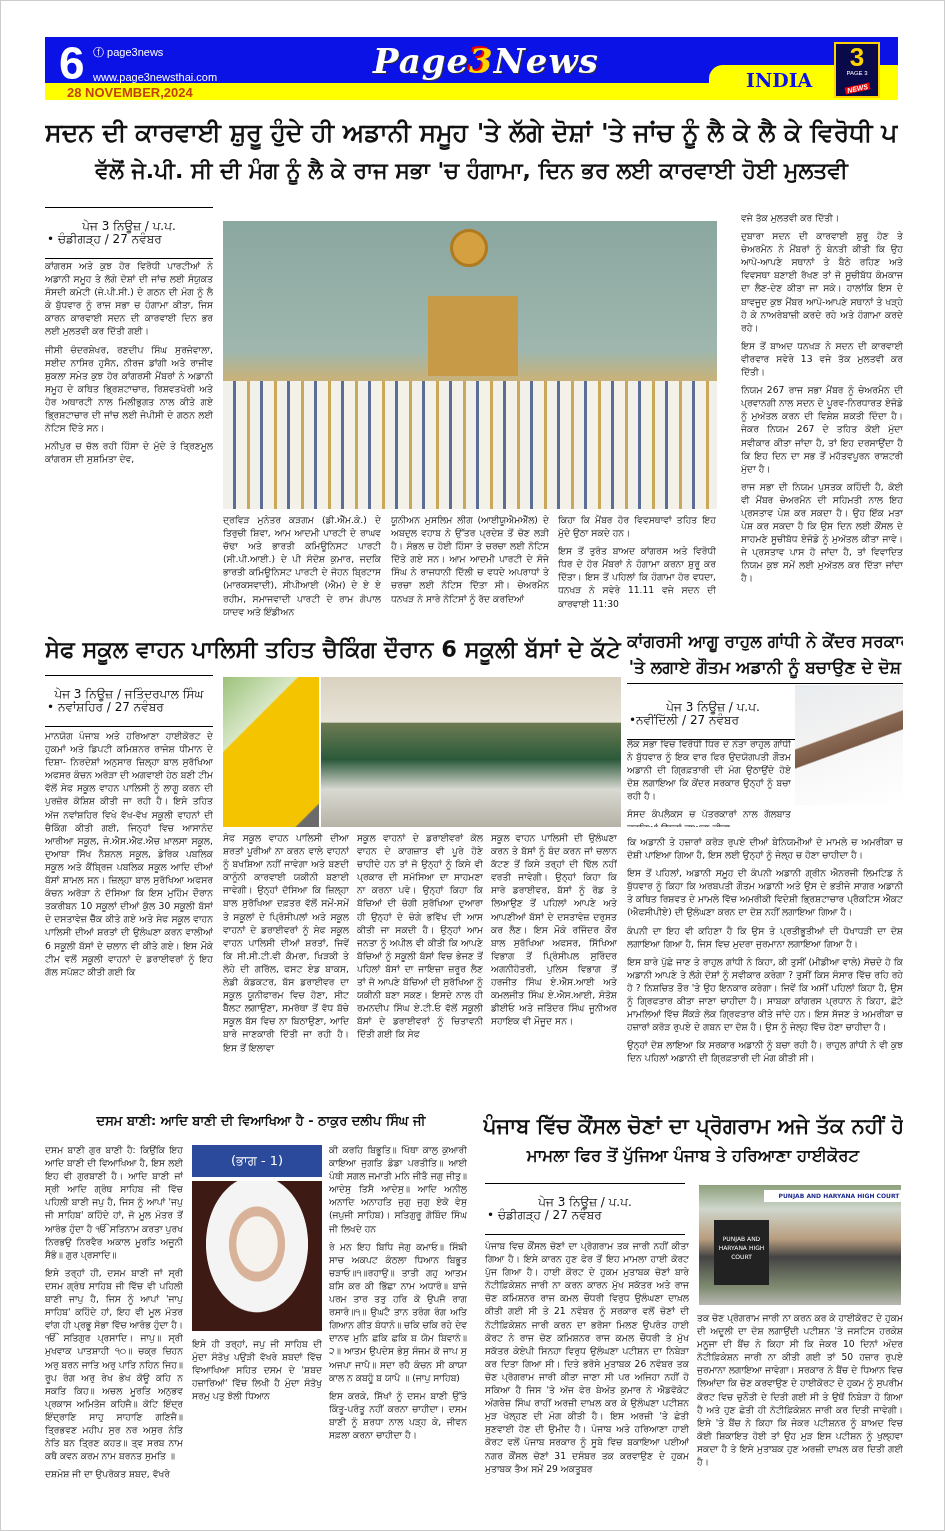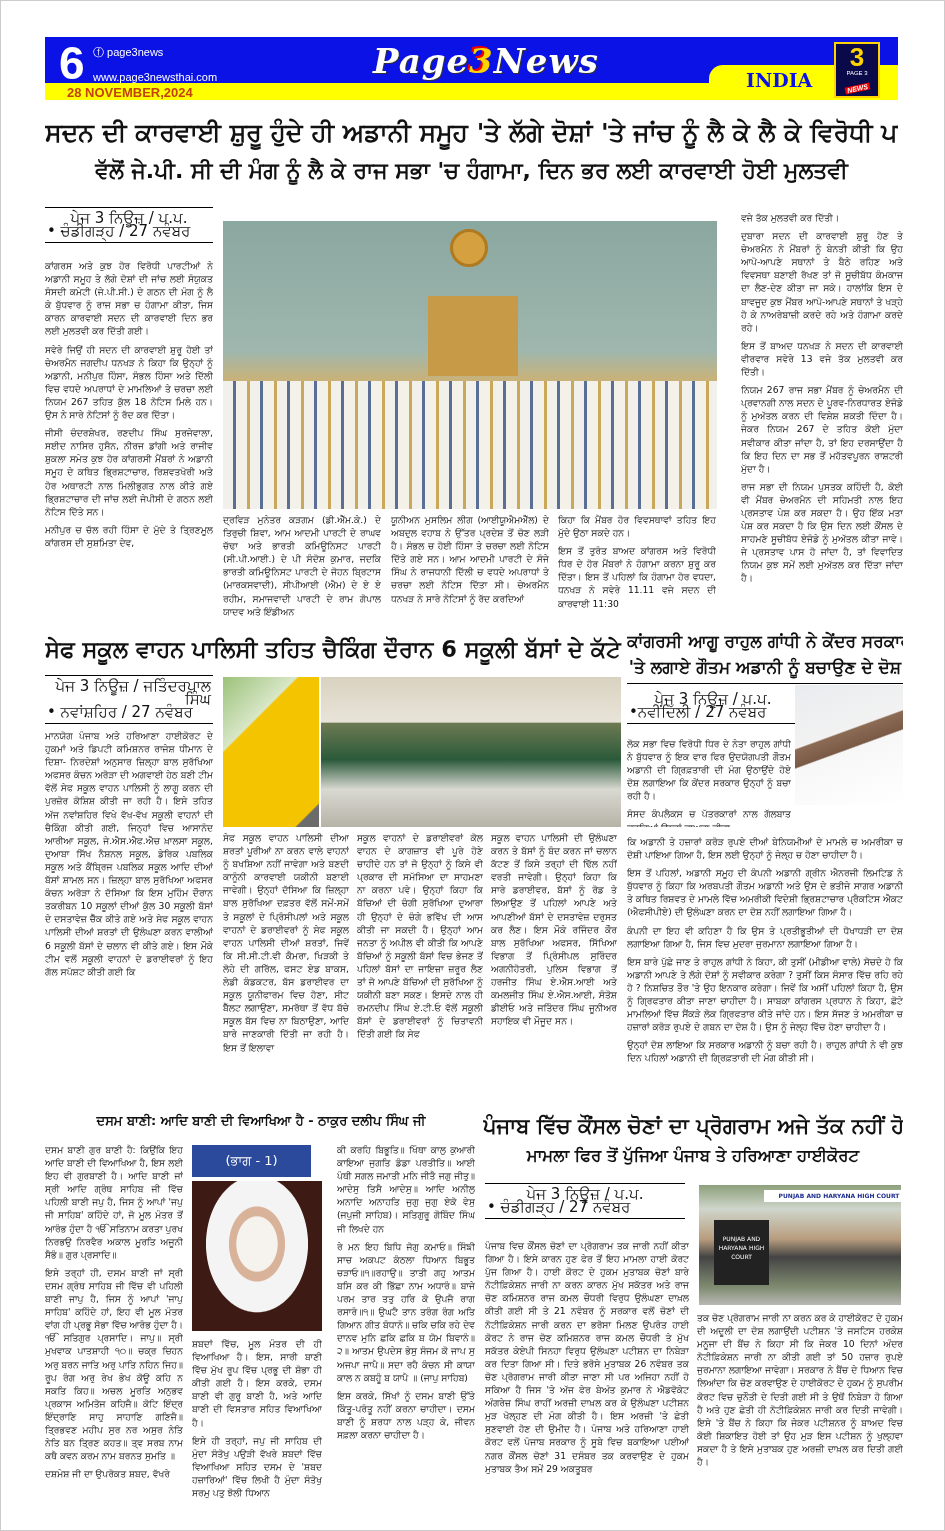--- a/index.html
+++ b/index.html
@@ -14,21 +14,21 @@
 .pg-url{position:absolute;left:92px;top:70px;color:#fff;font:11px "Liberation Sans",sans-serif}
 .pg-date{position:absolute;left:66px;top:84px;color:#c2410c;font:bold 13px "Liberation Sans",sans-serif}
 .logo{position:absolute;left:372px;top:40px;color:#fff;font:italic bold 34px "DejaVu Serif",serif;letter-spacing:1px;text-shadow:1px 1px 0 #333}
 .logo .three{color:#ffd400;text-shadow:-2px -2px 0 #e00}
 .india{position:absolute;left:745px;top:68px;color:#0a12e6;font:bold 19px "DejaVu Serif",serif}
 .badge{position:absolute;left:833px;top:41px;width:46px;height:56px;background:#0a0a4a;border:2px solid #ffd400;text-align:center;color:#ffd400}
 .badge .b3{font:bold 26px "Liberation Sans",sans-serif;line-height:26px}
 .badge .bp{font:6px "Liberation Sans",sans-serif;color:#fff}
 .badge .bn{font:bold italic 7px "Liberation Sans",sans-serif;color:#fff;background:#e00;display:inline-block;padding:0 2px;transform:rotate(-12deg)}
 .headline{position:absolute;font-family:"DejaVu Sans",sans-serif;font-weight:bold;color:#111;text-align:center;white-space:nowrap;overflow:hidden}
-.byline{position:absolute;font-size:15px;line-height:13px;border-top:1px solid #000;border-bottom:1px solid #000;padding:4px 2px}
+.byline{position:absolute;font-size:12px;line-height:13px;border-top:1px solid #000;border-bottom:1px solid #000;padding:12px 2px}
 .byline .l1{text-align:center;display:block}
 .col{position:absolute;font-size:9.2px;line-height:13.1px;text-align:justify;overflow:hidden;color:#111}
 .col p{margin-bottom:5px}
 .img{position:absolute;overflow:hidden}
 .parl{background:linear-gradient(180deg,#8aa7a0 0%,#9fb7ae 45%,#c8b27a 55%,#d9d1bc 70%,#e8e2d6 100%)}
 .parl .emblem{position:absolute;left:227px;top:8px;width:38px;height:38px;border-radius:50%;background:#d4a040;border:3px solid #b07a20}
 .parl .dais{position:absolute;left:205px;top:75px;width:90px;height:80px;background:#c79a48}
 .parl .floor{position:absolute;left:0;top:160px;width:100%;height:130px;background:repeating-linear-gradient(90deg,#f2f0ea 0 10px,#5b6f96 10px 13px,#f4f1e8 13px 24px,#c9a85a 24px 27px)}
 .bus{background:linear-gradient(135deg,#9cc27a 0%,#d8e7c7 30%,#f5c400 31%,#f5c400 90%,#6b6b6b 91%)}
 .group{background:linear-gradient(180deg,#d9d2c0 0%,#e8e4d8 30%,#6c7a52 31%,#2b5a3a 55%,#d9d9d2 75%,#b6b2a6 100%)}
@@ -62,21 +62,20 @@
 
   <div class="headline" style="left:44px;top:114px;width:853px;font-size:25px;line-height:36px">ਸਦਨ ਦੀ ਕਾਰਵਾਈ ਸ਼ੁਰੂ ਹੁੰਦੇ ਹੀ ਅਡਾਨੀ ਸਮੂਹ 'ਤੇ ਲੱਗੇ ਦੋਸ਼ਾਂ 'ਤੇ ਜਾਂਚ ਨੂੰ ਲੈ ਕੇ ਲੈ ਕੇ ਵਿਰੋਧੀ ਪਾਰਟੀਆਂ</div>
   <div class="headline" style="left:44px;top:152px;width:853px;font-size:22px;line-height:36px">ਵੱਲੋਂ ਜੇ.ਪੀ. ਸੀ ਦੀ ਮੰਗ ਨੂੰ ਲੈ ਕੇ ਰਾਜ ਸਭਾ 'ਚ ਹੰਗਾਮਾ, ਦਿਨ ਭਰ ਲਈ ਕਾਰਵਾਈ ਹੋਈ ਮੁਲਤਵੀ</div>
 
   <div class="byline" style="left:44px;top:206px;width:168px">
     <span class="l1">ਪੇਜ 3 ਨਿਊਜ਼ / ਪ.ਪ.</span>
     <span>• ਚੰਡੀਗੜ੍ਹ / 27 ਨਵੰਬਰ</span>
   </div>
   <div class="col" style="left:44px;top:258px;width:168px;height:360px">
     <p>ਕਾਂਗਰਸ ਅਤੇ ਕੁਝ ਹੋਰ ਵਿਰੋਧੀ ਪਾਰਟੀਆਂ ਨੇ ਅਡਾਨੀ ਸਮੂਹ ਤੇ ਲੱਗੇ ਦੋਸ਼ਾਂ ਦੀ ਜਾਂਚ ਲਈ ਸੰਯੁਕਤ ਸੰਸਦੀ ਕਮੇਟੀ (ਜੇ.ਪੀ.ਸੀ.) ਦੇ ਗਠਨ ਦੀ ਮੰਗ ਨੂੰ ਲੈ ਕੇ ਬੁੱਧਵਾਰ ਨੂੰ ਰਾਜ ਸਭਾ ਚ ਹੰਗਾਮਾ ਕੀਤਾ, ਜਿਸ ਕਾਰਨ ਕਾਰਵਾਈ ਸਦਨ ਦੀ ਕਾਰਵਾਈ ਦਿਨ ਭਰ ਲਈ ਮੁਲਤਵੀ ਕਰ ਦਿੱਤੀ ਗਈ।</p>
-    <p>ਸਵੇਰੇ ਜਿਉਂ ਹੀ ਸਦਨ ਦੀ ਕਾਰਵਾਈ ਸ਼ੁਰੂ ਹੋਈ ਤਾਂ ਚੇਅਰਮੈਨ ਜਗਦੀਪ ਧਨਖੜ ਨੇ ਕਿਹਾ ਕਿ ਉਨ੍ਹਾਂ ਨੂੰ ਅਡਾਨੀ, ਮਨੀਪੁਰ ਹਿੰਸਾ, ਸੰਭਲ ਹਿੰਸਾ ਅਤੇ ਦਿੱਲੀ ਵਿਚ ਵਧਦੇ ਅਪਰਾਧਾਂ ਦੇ ਮਾਮਲਿਆਂ ਤੇ ਚਰਚਾ ਲਈ ਨਿਯਮ 267 ਤਹਿਤ ਕੁੱਲ 18 ਨੋਟਿਸ ਮਿਲੇ ਹਨ। ਉਸ ਨੇ ਸਾਰੇ ਨੋਟਿਸਾਂ ਨੂੰ ਰੱਦ ਕਰ ਦਿੱਤਾ।</p>
     <p>ਜੀਸੀ ਚੰਦਰਸ਼ੇਖਰ, ਰਣਦੀਪ ਸਿੰਘ ਸੁਰਜੇਵਾਲਾ, ਸਈਦ ਨਾਸਿਰ ਹੁਸੈਨ, ਨੀਰਜ ਡਾਂਗੀ ਅਤੇ ਰਾਜੀਵ ਸ਼ੁਕਲਾ ਸਮੇਤ ਕੁਝ ਹੋਰ ਕਾਂਗਰਸੀ ਮੈਂਬਰਾਂ ਨੇ ਅਡਾਨੀ ਸਮੂਹ ਦੇ ਕਥਿਤ ਭ੍ਰਿਸ਼ਟਾਚਾਰ, ਰਿਸ਼ਵਤਖੋਰੀ ਅਤੇ ਹੋਰ ਅਥਾਰਟੀ ਨਾਲ ਮਿਲੀਭੁਗਤ ਨਾਲ ਕੀਤੇ ਗਏ ਭ੍ਰਿਸ਼ਟਾਚਾਰ ਦੀ ਜਾਂਚ ਲਈ ਜੇਪੀਸੀ ਦੇ ਗਠਨ ਲਈ ਨੋਟਿਸ ਦਿੱਤੇ ਸਨ।</p>
     <p>ਮਨੀਪੁਰ ਚ ਚੱਲ ਰਹੀ ਹਿੰਸਾ ਦੇ ਮੁੱਦੇ ਤੇ ਤ੍ਰਿਣਮੂਲ ਕਾਂਗਰਸ ਦੀ ਸੁਸ਼ਮਿਤਾ ਦੇਵ,</p>
   </div>
 
   <div class="img parl" style="left:222px;top:220px;width:494px;height:288px">
     <div class="emblem"></div>
     <div class="dais"></div>
     <div class="floor"></div>
   </div>
 
@@ -93,21 +92,21 @@
   <div class="col" style="left:740px;top:210px;width:162px;height:412px">
     <p>ਵਜੇ ਤੱਕ ਮੁਲਤਵੀ ਕਰ ਦਿੱਤੀ।</p>
     <p>ਦੁਬਾਰਾ ਸਦਨ ਦੀ ਕਾਰਵਾਈ ਸ਼ੁਰੂ ਹੋਣ ਤੇ ਚੇਅਰਮੈਨ ਨੇ ਮੈਂਬਰਾਂ ਨੂੰ ਬੇਨਤੀ ਕੀਤੀ ਕਿ ਉਹ ਆਪੋ-ਆਪਣੇ ਸਥਾਨਾਂ ਤੇ ਬੈਠੇ ਰਹਿਣ ਅਤੇ ਵਿਵਸਥਾ ਬਣਾਈ ਰੱਖਣ ਤਾਂ ਜੋ ਸੂਚੀਬੱਧ ਕੰਮਕਾਜ ਦਾ ਲੈਣ-ਦੇਣ ਕੀਤਾ ਜਾ ਸਕੇ। ਹਾਲਾਂਕਿ ਇਸ ਦੇ ਬਾਵਜੂਦ ਕੁਝ ਮੈਂਬਰ ਆਪੋ-ਆਪਣੇ ਸਥਾਨਾਂ ਤੇ ਖੜ੍ਹੇ ਹੋ ਕੇ ਨਾਅਰੇਬਾਜ਼ੀ ਕਰਦੇ ਰਹੇ ਅਤੇ ਹੰਗਾਮਾ ਕਰਦੇ ਰਹੇ।</p>
     <p>ਇਸ ਤੋਂ ਬਾਅਦ ਧਨਖੜ ਨੇ ਸਦਨ ਦੀ ਕਾਰਵਾਈ ਵੀਰਵਾਰ ਸਵੇਰੇ 13 ਵਜੇ ਤੱਕ ਮੁਲਤਵੀ ਕਰ ਦਿੱਤੀ।</p>
     <p>ਨਿਯਮ 267 ਰਾਜ ਸਭਾ ਮੈਂਬਰ ਨੂੰ ਚੇਅਰਮੈਨ ਦੀ ਪ੍ਰਵਾਨਗੀ ਨਾਲ ਸਦਨ ਦੇ ਪੂਰਵ-ਨਿਰਧਾਰਤ ਏਜੰਡੇ ਨੂੰ ਮੁਅੱਤਲ ਕਰਨ ਦੀ ਵਿਸ਼ੇਸ਼ ਸ਼ਕਤੀ ਦਿੰਦਾ ਹੈ। ਜੇਕਰ ਨਿਯਮ 267 ਦੇ ਤਹਿਤ ਕੋਈ ਮੁੱਦਾ ਸਵੀਕਾਰ ਕੀਤਾ ਜਾਂਦਾ ਹੈ, ਤਾਂ ਇਹ ਦਰਸਾਉਂਦਾ ਹੈ ਕਿ ਇਹ ਦਿਨ ਦਾ ਸਭ ਤੋਂ ਮਹੱਤਵਪੂਰਨ ਰਾਸ਼ਟਰੀ ਮੁੱਦਾ ਹੈ।</p>
     <p>ਰਾਜ ਸਭਾ ਦੀ ਨਿਯਮ ਪੁਸਤਕ ਕਹਿੰਦੀ ਹੈ, ਕੋਈ ਵੀ ਮੈਂਬਰ ਚੇਅਰਮੈਨ ਦੀ ਸਹਿਮਤੀ ਨਾਲ ਇਹ ਪ੍ਰਸਤਾਵ ਪੇਸ਼ ਕਰ ਸਕਦਾ ਹੈ। ਉਹ ਇੱਕ ਮਤਾ ਪੇਸ਼ ਕਰ ਸਕਦਾ ਹੈ ਕਿ ਉਸ ਦਿਨ ਲਈ ਕੌਂਸਲ ਦੇ ਸਾਹਮਣੇ ਸੂਚੀਬੱਧ ਏਜੰਡੇ ਨੂੰ ਮੁਅੱਤਲ ਕੀਤਾ ਜਾਵੇ। ਜੇ ਪ੍ਰਸਤਾਵ ਪਾਸ ਹੋ ਜਾਂਦਾ ਹੈ, ਤਾਂ ਵਿਵਾਦਿਤ ਨਿਯਮ ਕੁਝ ਸਮੇਂ ਲਈ ਮੁਅੱਤਲ ਕਰ ਦਿੱਤਾ ਜਾਂਦਾ ਹੈ।</p>
   </div>
 
   <div class="headline" style="left:44px;top:628px;width:580px;font-size:22.5px;line-height:40px;text-align:left">ਸੇਫ ਸਕੂਲ ਵਾਹਨ ਪਾਲਿਸੀ ਤਹਿਤ ਚੈਕਿੰਗ ਦੌਰਾਨ 6 ਸਕੂਲੀ ਬੱਸਾਂ ਦੇ ਕੱਟੇ ਚਲਾਨ</div>
   <div class="byline" style="left:44px;top:674px;width:168px">
-    <span class="l1" style="text-align:right">ਪੇਜ 3 ਨਿਊਜ਼ / ਜਤਿੰਦਰਪਾਲ ਸਿੰਘ</span>
+    <span class="l1" style="text-align:center">ਪੇਜ 3 ਨਿਊਜ਼ / ਜਤਿੰਦਰਪਾਲ ਸਿੰਘ</span>
     <span>• ਨਵਾਂਸ਼ਹਿਰ / 27 ਨਵੰਬਰ</span>
   </div>
   <div class="col" style="left:44px;top:728px;width:168px;height:368px">
     <p>ਮਾਨਯੋਗ ਪੰਜਾਬ ਅਤੇ ਹਰਿਆਣਾ ਹਾਈਕੋਰਟ ਦੇ ਹੁਕਮਾਂ ਅਤੇ ਡਿਪਟੀ ਕਮਿਸ਼ਨਰ ਰਾਜੇਸ਼ ਧੀਮਾਨ ਦੇ ਦਿਸ਼ਾ- ਨਿਰਦੇਸ਼ਾਂ ਅਨੁਸਾਰ ਜ਼ਿਲ੍ਹਾ ਬਾਲ ਸੁਰੱਖਿਆ ਅਫਸਰ ਕੰਚਨ ਅਰੋੜਾ ਦੀ ਅਗਵਾਈ ਹੇਠ ਬਣੀ ਟੀਮ ਵੱਲੋਂ ਸੇਫ ਸਕੂਲ ਵਾਹਨ ਪਾਲਿਸੀ ਨੂੰ ਲਾਗੂ ਕਰਨ ਦੀ ਪੁਰਜ਼ੋਰ ਕੋਸ਼ਿਸ਼ ਕੀਤੀ ਜਾ ਰਹੀ ਹੈ। ਇਸੇ ਤਹਿਤ ਅੱਜ ਨਵਾਂਸ਼ਹਿਰ ਵਿਖੇ ਵੱਖ-ਵੱਖ ਸਕੂਲੀ ਵਾਹਨਾਂ ਦੀ ਚੈਕਿੰਗ ਕੀਤੀ ਗਈ, ਜਿਨ੍ਹਾਂ ਵਿਚ ਆਸਾਨੰਦ ਆਰੀਆ ਸਕੂਲ, ਜੇ.ਐਸ.ਐਫ.ਐਚ ਖ਼ਾਲਸਾ ਸਕੂਲ, ਦੁਆਬਾ ਸਿੱਖ ਨੈਸ਼ਨਲ ਸਕੂਲ, ਡੇਰਿਕ ਪਬਲਿਕ ਸਕੂਲ ਅਤੇ ਕੈਂਬ੍ਰਿਜ ਪਬਲਿਕ ਸਕੂਲ ਆਦਿ ਦੀਆਂ ਬੱਸਾਂ ਸ਼ਾਮਲ ਸਨ। ਜ਼ਿਲ੍ਹਾ ਬਾਲ ਸੁਰੱਖਿਆ ਅਫਸਰ ਕੰਚਨ ਅਰੋੜਾ ਨੇ ਦੱਸਿਆ ਕਿ ਇਸ ਮੁਹਿੰਮ ਦੌਰਾਨ ਤਕਰੀਬਨ 10 ਸਕੂਲਾਂ ਦੀਆਂ ਕੁੱਲ 30 ਸਕੂਲੀ ਬੱਸਾਂ ਦੇ ਦਸਤਾਵੇਜ਼ ਚੈੱਕ ਕੀਤੇ ਗਏ ਅਤੇ ਸੇਫ ਸਕੂਲ ਵਾਹਨ ਪਾਲਿਸੀ ਦੀਆਂ ਸ਼ਰਤਾਂ ਦੀ ਉਲੰਘਣਾ ਕਰਨ ਵਾਲੀਆਂ 6 ਸਕੂਲੀ ਬੱਸਾਂ ਦੇ ਚਲਾਨ ਵੀ ਕੀਤੇ ਗਏ। ਇਸ ਮੌਕੇ ਟੀਮ ਵਲੋਂ ਸਕੂਲੀ ਵਾਹਨਾਂ ਦੇ ਡਰਾਈਵਰਾਂ ਨੂੰ ਇਹ ਗੱਲ ਸਪੱਸ਼ਟ ਕੀਤੀ ਗਈ ਕਿ</p>
   </div>
   <div class="img bus" style="left:222px;top:676px;width:96px;height:150px"></div>
   <div class="img group" style="left:320px;top:676px;width:300px;height:150px"></div>
   <div class="col" style="left:222px;top:830px;width:126px;height:262px">
     <p>ਸੇਫ ਸਕੂਲ ਵਾਹਨ ਪਾਲਿਸੀ ਦੀਆ ਸ਼ਰਤਾਂ ਪੂਰੀਆਂ ਨਾ ਕਰਨ ਵਾਲੇ ਵਾਹਨਾਂ ਨੂੰ ਬਖਸ਼ਿਆ ਨਹੀਂ ਜਾਵੇਗਾ ਅਤੇ ਬਣਦੀ ਕਾਨੂੰਨੀ ਕਾਰਵਾਈ ਯਕੀਨੀ ਬਣਾਈ ਜਾਵੇਗੀ। ਉਨ੍ਹਾਂ ਦੱਸਿਆ ਕਿ ਜ਼ਿਲ੍ਹਾ ਬਾਲ ਸੁਰੱਖਿਆ ਦਫ਼ਤਰ ਵੱਲੋਂ ਸਮੇਂ-ਸਮੇਂ ਤੇ ਸਕੂਲਾਂ ਦੇ ਪ੍ਰਿੰਸੀਪਲਾਂ ਅਤੇ ਸਕੂਲ ਵਾਹਨਾਂ ਦੇ ਡਰਾਈਵਰਾਂ ਨੂੰ ਸੇਫ ਸਕੂਲ ਵਾਹਨ ਪਾਲਿਸੀ ਦੀਆਂ ਸ਼ਰਤਾਂ, ਜਿਵੇਂ ਕਿ ਸੀ.ਸੀ.ਟੀ.ਵੀ ਕੈਮਰਾ, ਖਿੜਕੀ ਤੇ ਲੋਹੇ ਦੀ ਗਰਿੱਲ, ਫਸਟ ਏਡ ਬਾਕਸ, ਲੇਡੀ ਕੰਡਕਟਰ, ਬੱਸ ਡਰਾਈਵਰ ਦਾ ਸਕੂਲ ਯੂਨੀਫਾਰਮ ਵਿਚ ਹੋਣਾ, ਸੀਟ ਬੈੱਲਟ ਲਗਾਉਣਾ, ਸਮਰੱਥਾ ਤੋਂ ਵੱਧ ਬੱਚੇ ਸਕੂਲ ਬੱਸ ਵਿਚ ਨਾ ਬਿਠਾਉਣਾ, ਆਦਿ ਬਾਰੇ ਜਾਣਕਾਰੀ ਦਿੱਤੀ ਜਾ ਰਹੀ ਹੈ। ਇਸ ਤੋਂ ਇਲਾਵਾ</p>
   </div>
@@ -137,27 +136,26 @@
     <p>ਇਸ ਬਾਰੇ ਪੁੱਛੇ ਜਾਣ ਤੇ ਰਾਹੁਲ ਗਾਂਧੀ ਨੇ ਕਿਹਾ, ਕੀ ਤੁਸੀਂ (ਮੀਡੀਆ ਵਾਲੇ) ਸੋਚਦੇ ਹੋ ਕਿ ਅਡਾਨੀ ਆਪਣੇ ਤੇ ਲੱਗੇ ਦੋਸ਼ਾਂ ਨੂੰ ਸਵੀਕਾਰ ਕਰੇਗਾ ? ਤੁਸੀਂ ਕਿਸ ਸੰਸਾਰ ਵਿੱਚ ਰਹਿ ਰਹੇ ਹੋ ? ਨਿਸ਼ਚਿਤ ਤੌਰ 'ਤੇ ਉਹ ਇਨਕਾਰ ਕਰੇਗਾ। ਜਿਵੇਂ ਕਿ ਅਸੀਂ ਪਹਿਲਾਂ ਕਿਹਾ ਹੈ, ਉਸ ਨੂੰ ਗ੍ਰਿਫਤਾਰ ਕੀਤਾ ਜਾਣਾ ਚਾਹੀਦਾ ਹੈ। ਸਾਬਕਾ ਕਾਂਗਰਸ ਪ੍ਰਧਾਨ ਨੇ ਕਿਹਾ, ਛੋਟੇ ਮਾਮਲਿਆਂ ਵਿੱਚ ਸੈਂਕੜੇ ਲੋਕ ਗ੍ਰਿਫਤਾਰ ਕੀਤੇ ਜਾਂਦੇ ਹਨ। ਇਸ ਸੱਜਣ ਤੇ ਅਮਰੀਕਾ ਚ ਹਜ਼ਾਰਾਂ ਕਰੋੜ ਰੁਪਏ ਦੇ ਗਬਨ ਦਾ ਦੋਸ਼ ਹੈ। ਉਸ ਨੂੰ ਜੇਲ੍ਹ ਵਿੱਚ ਹੋਣਾ ਚਾਹੀਦਾ ਹੈ।</p>
     <p>ਉਨ੍ਹਾਂ ਦੋਸ਼ ਲਾਇਆ ਕਿ ਸਰਕਾਰ ਅਡਾਨੀ ਨੂੰ ਬਚਾ ਰਹੀ ਹੈ। ਰਾਹੁਲ ਗਾਂਧੀ ਨੇ ਵੀ ਕੁਝ ਦਿਨ ਪਹਿਲਾਂ ਅਡਾਨੀ ਦੀ ਗ੍ਰਿਫ਼ਤਾਰੀ ਦੀ ਮੰਗ ਕੀਤੀ ਸੀ।</p>
   </div>
 
   <div class="headline" style="left:44px;top:1104px;width:432px;font-size:13px;line-height:32px">ਦਸਮ ਬਾਣੀ: ਆਦਿ ਬਾਣੀ ਦੀ ਵਿਆਖਿਆ ਹੈ - ਠਾਕੁਰ ਦਲੀਪ ਸਿੰਘ ਜੀ</div>
   <div class="col" style="left:44px;top:1142px;width:138px;height:380px">
     <p>ਦਸਮ ਬਾਣੀ ਗੁਰ ਬਾਣੀ ਹੈ: ਕਿਉਂਕਿ ਇਹ ਆਦਿ ਬਾਣੀ ਦੀ ਵਿਆਖਿਆ ਹੈ, ਇਸ ਲਈ ਇਹ ਵੀ ਗੁਰਬਾਣੀ ਹੈ। ਆਦਿ ਬਾਣੀ ਜਾਂ ਸ੍ਰੀ ਆਦਿ ਗ੍ਰੰਥ ਸਾਹਿਬ ਜੀ ਵਿੱਚ ਪਹਿਲੀ ਬਾਣੀ ਜਪੁ ਹੈ, ਜਿਸ ਨੂੰ ਆਪਾਂ 'ਜਪੁ ਜੀ ਸਾਹਿਬ' ਕਹਿੰਦੇ ਹਾਂ, ਜੋ ਮੂਲ ਮੰਤਰ ਤੋਂ ਆਰੰਭ ਹੁੰਦਾ ਹੈ ੴ ਸਤਿਨਾਮ ਕਰਤਾ ਪੁਰਖ ਨਿਰਭਉ ਨਿਰਵੈਰ ਅਕਾਲ ਮੂਰਤਿ ਅਜੂਨੀ ਸੈਭੰ॥ ਗੁਰ ਪ੍ਰਸਾਦਿ॥</p>
     <p>ਇਸੇ ਤਰ੍ਹਾਂ ਹੀ, ਦਸਮ ਬਾਣੀ ਜਾਂ ਸ੍ਰੀ ਦਸਮ ਗ੍ਰੰਥ ਸਾਹਿਬ ਜੀ ਵਿੱਚ ਵੀ ਪਹਿਲੀ ਬਾਣੀ ਜਾਪੁ ਹੈ, ਜਿਸ ਨੂੰ ਆਪਾਂ 'ਜਾਪੁ ਸਾਹਿਬ' ਕਹਿੰਦੇ ਹਾਂ, ਇਹ ਵੀ ਮੂਲ ਮੰਤਰ ਵਾਂਗ ਹੀ ਪ੍ਰਭੂ ਸੋਭਾ ਵਿੱਚ ਆਰੰਭ ਹੁੰਦਾ ਹੈ। ੴ ਸਤਿਗੁਰ ਪ੍ਰਸਾਦਿ। ਜਾਪੁ॥ ਸ੍ਰੀ ਮੁਖਵਾਕ ਪਾਤਸ਼ਾਹੀ ੧੦॥ ਚਕ੍ਰ ਚਿਹਨ ਅਰੁ ਬਰਨ ਜਾਤਿ ਅਰੁ ਪਾਤਿ ਨਹਿਨ ਜਿਹ॥ ਰੂਪ ਰੰਗ ਅਰੁ ਰੇਖ ਭੇਖ ਕੋਊ ਕਹਿ ਨ ਸਕਤਿ ਕਿਹ॥ ਅਚਲ ਮੂਰਤਿ ਅਨੁਭਵ ਪ੍ਰਕਾਸ ਅਮਿਤੋਜ ਕਹਿਜੈ॥ ਕੋਟਿ ਇੰਦ੍ਰ ਇੰਦ੍ਰਾਣਿ ਸਾਹੁ ਸਾਹਾਣਿ ਗਣਿਜੈ॥ ਤ੍ਰਿਭਵਣ ਮਹੀਪ ਸੁਰ ਨਰ ਅਸੁਰ ਨੇਤਿ ਨੇਤਿ ਬਨ ਤ੍ਰਿਣ ਕਹਤ॥ ਤ੍ਵ ਸਰਬ ਨਾਮ ਕਥੈ ਕਵਨ ਕਰਮ ਨਾਮ ਬਰਨਤ ਸੁਮਤਿ ॥</p>
     <p>ਦਸ਼ਮੇਸ਼ ਜੀ ਦਾ ਉਪਰੋਕਤ ਸ਼ਬਦ, ਵੱਖਰੇ</p>
   </div>
-  <div class="bhaga" style="left:191px;top:1144px;width:119px;height:32px">(ਭਾਗ - 1)</div>
+  <div class="bhaga" style="left:191px;top:1144px;width:130px;height:32px">(ਭਾਗ - 1)</div>
   <div class="img saint" style="left:191px;top:1180px;width:130px;height:150px"></div>
   <div class="col" style="left:191px;top:1336px;width:130px;height:186px">
-    <p>ਸ਼ਬਦਾਂ ਵਿੱਚ, ਮੂਲ ਮੰਤਰ ਦੀ ਹੀ ਵਿਆਖਿਆ ਹੈ। ਇਸ, ਸਾਰੀ ਬਾਣੀ ਵਿੱਚ ਮੁੱਖ ਰੂਪ ਵਿੱਚ ਪ੍ਰਭੂ ਦੀ ਸ਼ੋਭਾ ਹੀ ਕੀਤੀ ਗਈ ਹੈ। ਇਸ ਕਰਕੇ, ਦਸਮ ਬਾਣੀ ਵੀ ਗੁਰੂ ਬਾਣੀ ਹੈ, ਅਤੇ ਆਦਿ ਬਾਣੀ ਦੀ ਵਿਸਤਾਰ ਸਹਿਤ ਵਿਆਖਿਆ ਹੈ।</p>
     <p>ਇਸੇ ਹੀ ਤਰ੍ਹਾਂ, ਜਪੁ ਜੀ ਸਾਹਿਬ ਦੀ ਮੁੰਦਾ ਸੰਤੋਖੁ ਪਉੜੀ ਵੱਖਰੇ ਸ਼ਬਦਾਂ ਵਿੱਚ ਵਿਆਖਿਆ ਸਹਿਤ ਦਸਮ ਦੇ 'ਸ਼ਬਦ ਹਜ਼ਾਰਿਆਂ' ਵਿੱਚ ਲਿਖੀ ਹੈ ਮੁੰਦਾ ਸੰਤੋਖੁ ਸਰਮੁ ਪਤੁ ਝੋਲੀ ਧਿਆਨ</p>
   </div>
-  <div class="col" style="left:336px;top:1142px;width:138px;height:380px">
+  <div class="col" style="left:328px;top:1142px;width:138px;height:380px">
     <p>ਕੀ ਕਰਹਿ ਬਿਭੂਤਿ॥ ਖਿੰਥਾ ਕਾਲੁ ਕੁਆਰੀ ਕਾਇਆ ਜੁਗਤਿ ਡੰਡਾ ਪਰਤੀਤਿ॥ ਆਈ ਪੰਥੀ ਸਗਲ ਜਮਾਤੀ ਮਨਿ ਜੀਤੈ ਜਗੁ ਜੀਤੁ॥ ਆਦੇਸੁ ਤਿਸੈ ਆਦੇਸੁ॥ ਆਦਿ ਅਨੀਲੁ ਅਨਾਦਿ ਅਨਾਹਤਿ ਜੁਗੁ ਜੁਗੁ ਏਕੋ ਵੇਸੁ (ਜਪੁਜੀ ਸਾਹਿਬ)। ਸਤਿਗੁਰੂ ਗੋਬਿੰਦ ਸਿੰਘ ਜੀ ਲਿਖਦੇ ਹਨ</p>
     <p>ਰੇ ਮਨ ਇਹ ਬਿਧਿ ਜੋਗੁ ਕਮਾਓ॥ ਸਿੰਙੀ ਸਾਚ ਅਕਪਟ ਕੰਠਲਾ ਧਿਆਨ ਬਿਭੂਤ ਚੜਾਓ॥੧॥ਰਹਾਉ॥ ਤਾਤੀ ਗਹੁ ਆਤਮ ਬਸਿ ਕਰ ਕੀ ਭਿੱਛਾ ਨਾਮ ਅਧਾਰੰ॥ ਬਾਜੇ ਪਰਮ ਤਾਰ ਤਤੁ ਹਰਿ ਕੋ ਉਪਜੈ ਰਾਗ ਰਸਾਰੰ॥੧॥ ਉਘਟੈ ਤਾਨ ਤਰੰਗ ਰੰਗ ਅਤਿ ਗਿਆਨ ਗੀਤ ਬੰਧਾਨੰ॥ ਚਕਿ ਚਕਿ ਰਹੇ ਦੇਵ ਦਾਨਵ ਮੁਨਿ ਛਕਿ ਛਕਿ ਬ ਯੋਮ ਬਿਵਾਨੰ॥੨॥ ਆਤਮ ਉਪਦੇਸ ਭੇਸੁ ਸੰਜਮ ਕੋ ਜਾਪ ਸੁ ਅਜਪਾ ਜਾਪੈ॥ ਸਦਾ ਰਹੈ ਕੰਚਨ ਸੀ ਕਾਯਾ ਕਾਲ ਨ ਕਬਹੂੰ ਬ ਯਾਪੈ ॥ (ਜਾਪੁ ਸਾਹਿਬ)</p>
     <p>ਇਸ ਕਰਕੇ, ਸਿੱਖਾਂ ਨੂੰ ਦਸਮ ਬਾਣੀ ਉੱਤੇ ਕਿੰਤੂ-ਪਰੰਤੂ ਨਹੀਂ ਕਰਨਾ ਚਾਹੀਦਾ। ਦਸਮ ਬਾਣੀ ਨੂੰ ਸ਼ਰਧਾ ਨਾਲ ਪੜ੍ਹ ਕੇ, ਜੀਵਨ ਸਫ਼ਲਾ ਕਰਨਾ ਚਾਹੀਦਾ ਹੈ।</p>
   </div>
 
   <div class="headline" style="left:482px;top:1110px;width:420px;font-size:21px;line-height:30px">ਪੰਜਾਬ ਵਿੱਚ ਕੌਂਸਲ ਚੋਣਾਂ ਦਾ ਪ੍ਰੋਗਰਾਮ ਅਜੇ ਤੱਕ ਨਹੀਂ ਹੋਇਆ ਜਾਰੀ,</div>
   <div class="headline" style="left:482px;top:1140px;width:420px;font-size:16.5px;line-height:30px">ਮਾਮਲਾ ਫਿਰ ਤੋਂ ਪੁੱਜਿਆ ਪੰਜਾਬ ਤੇ ਹਰਿਆਣਾ ਹਾਈਕੋਰਟ</div>
   <div class="byline" style="left:484px;top:1182px;width:200px;border-bottom:1px solid #000">
     <span class="l1">ਪੇਜ 3 ਨਿਊਜ਼ / ਪ.ਪ.</span>
     <span>• ਚੰਡੀਗੜ੍ਹ / 27 ਨਵੰਬਰ</span>

